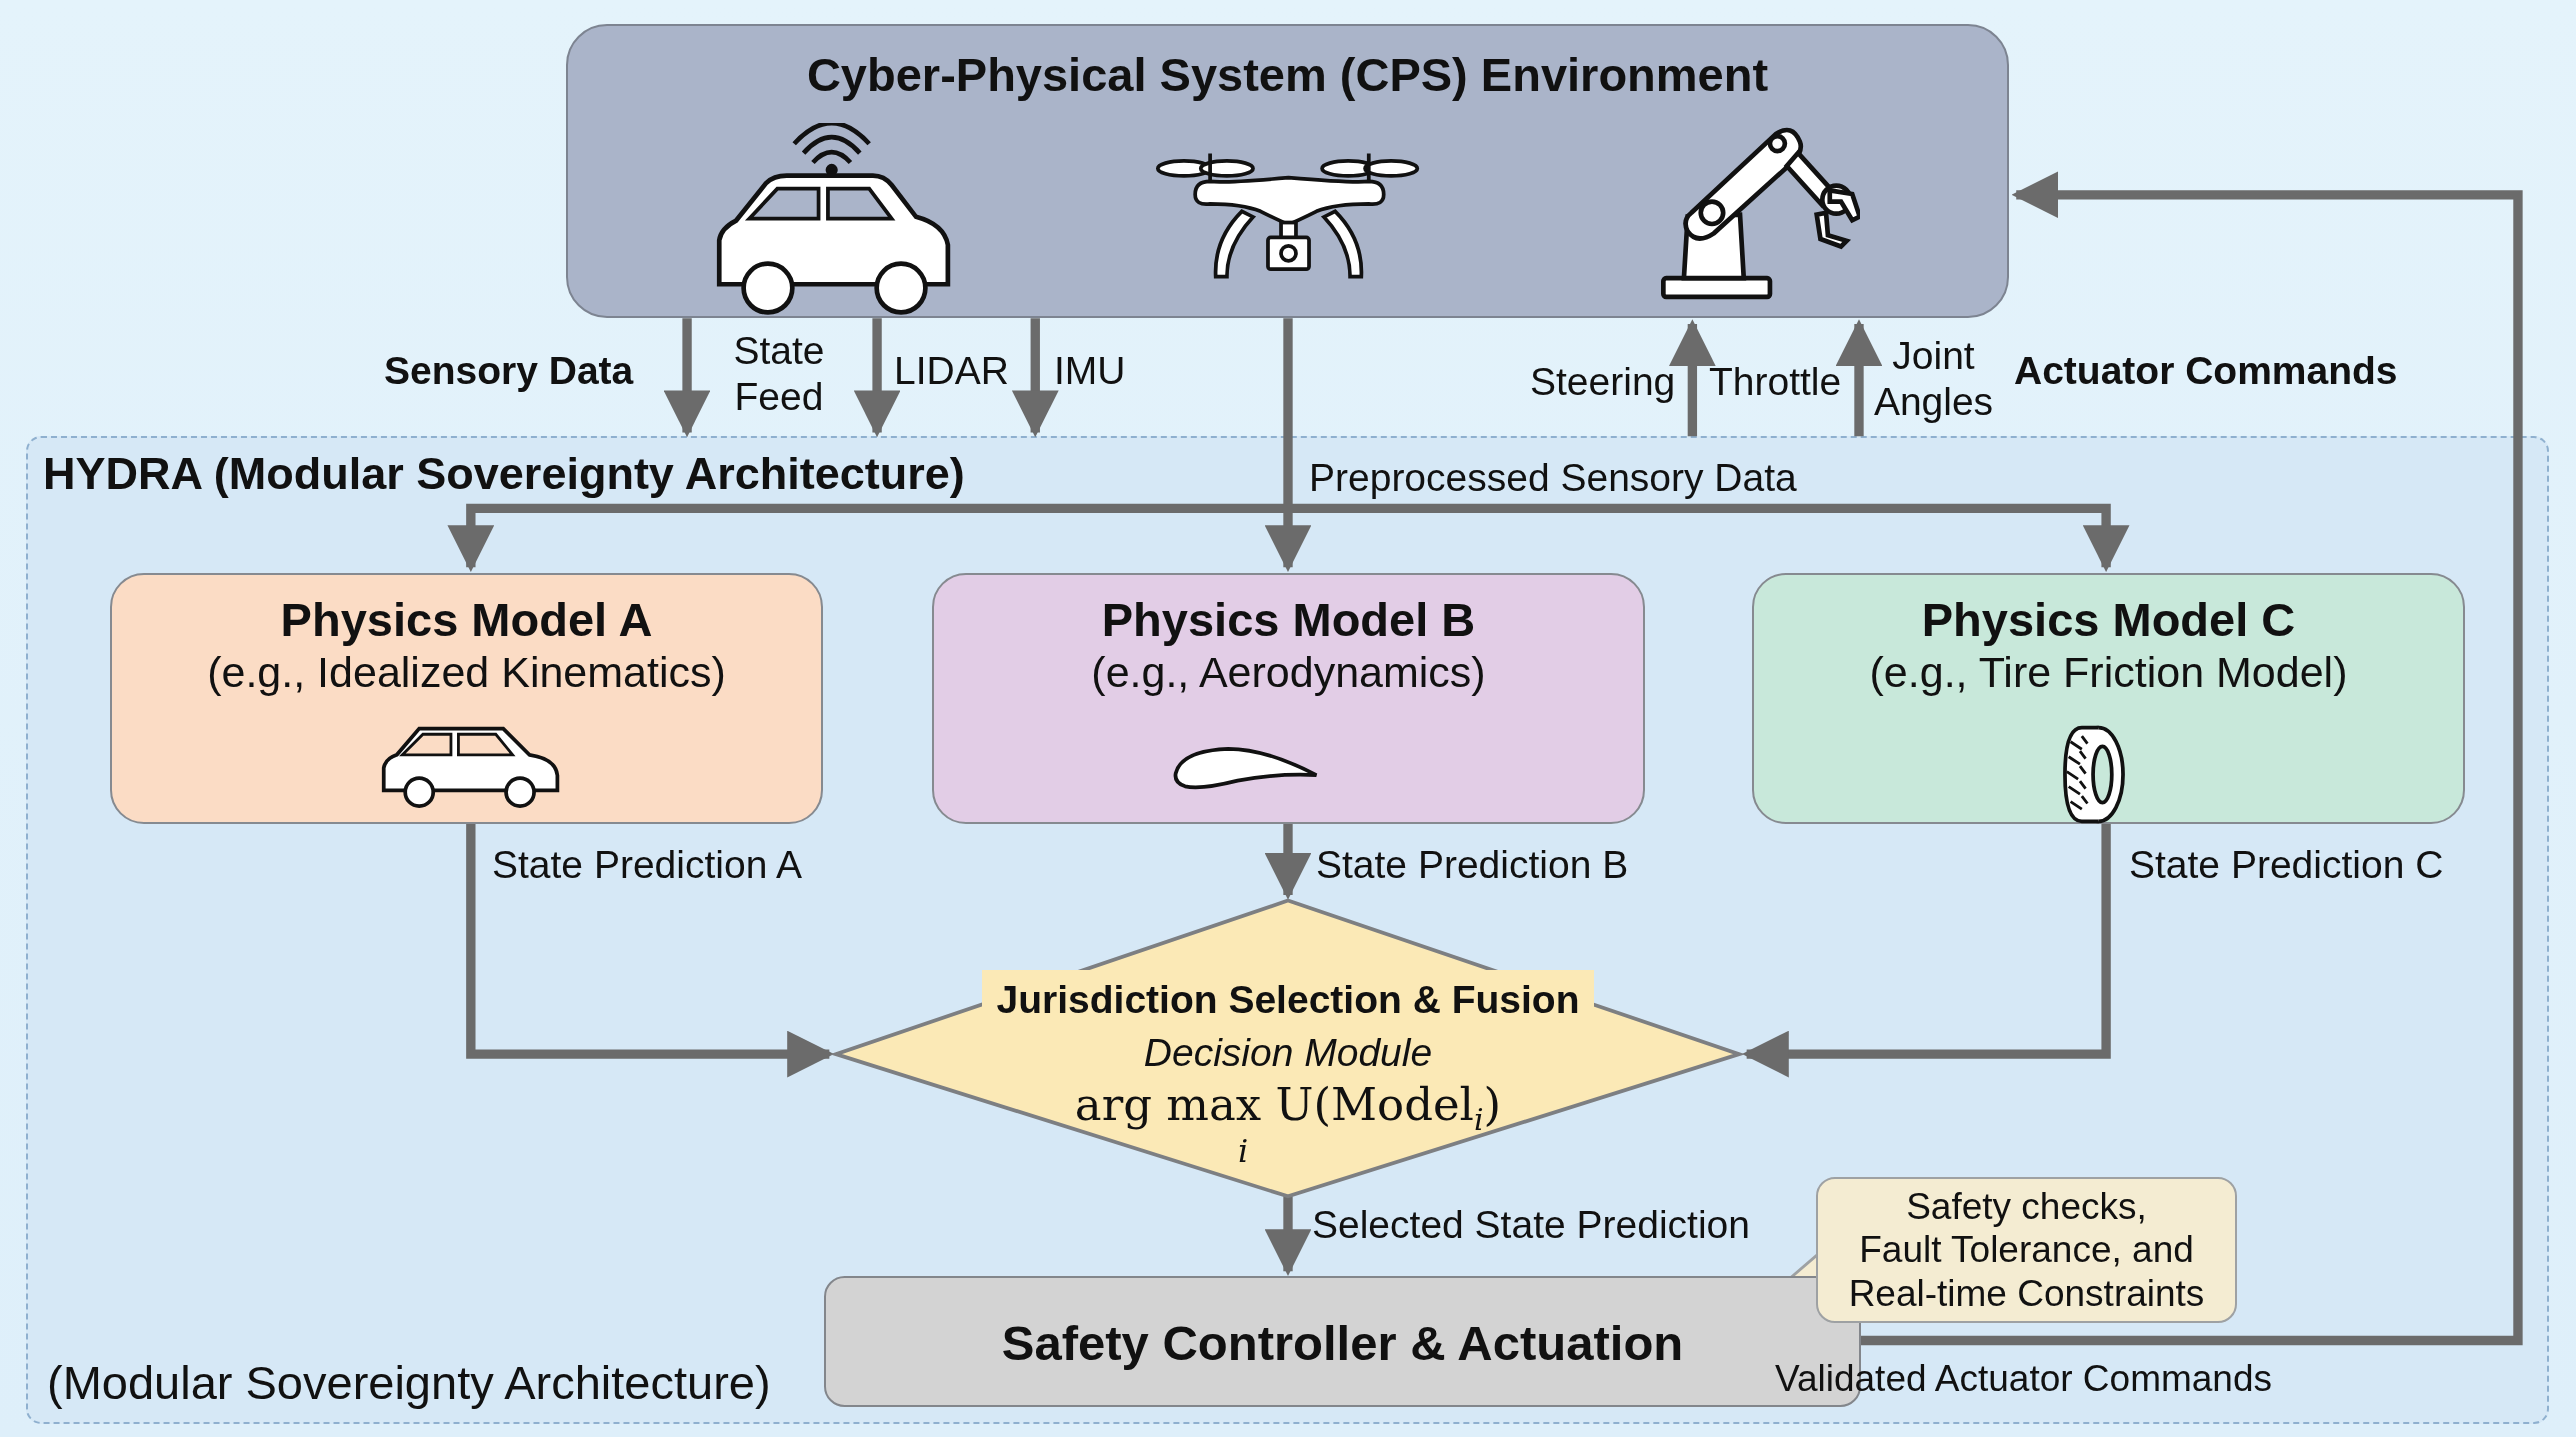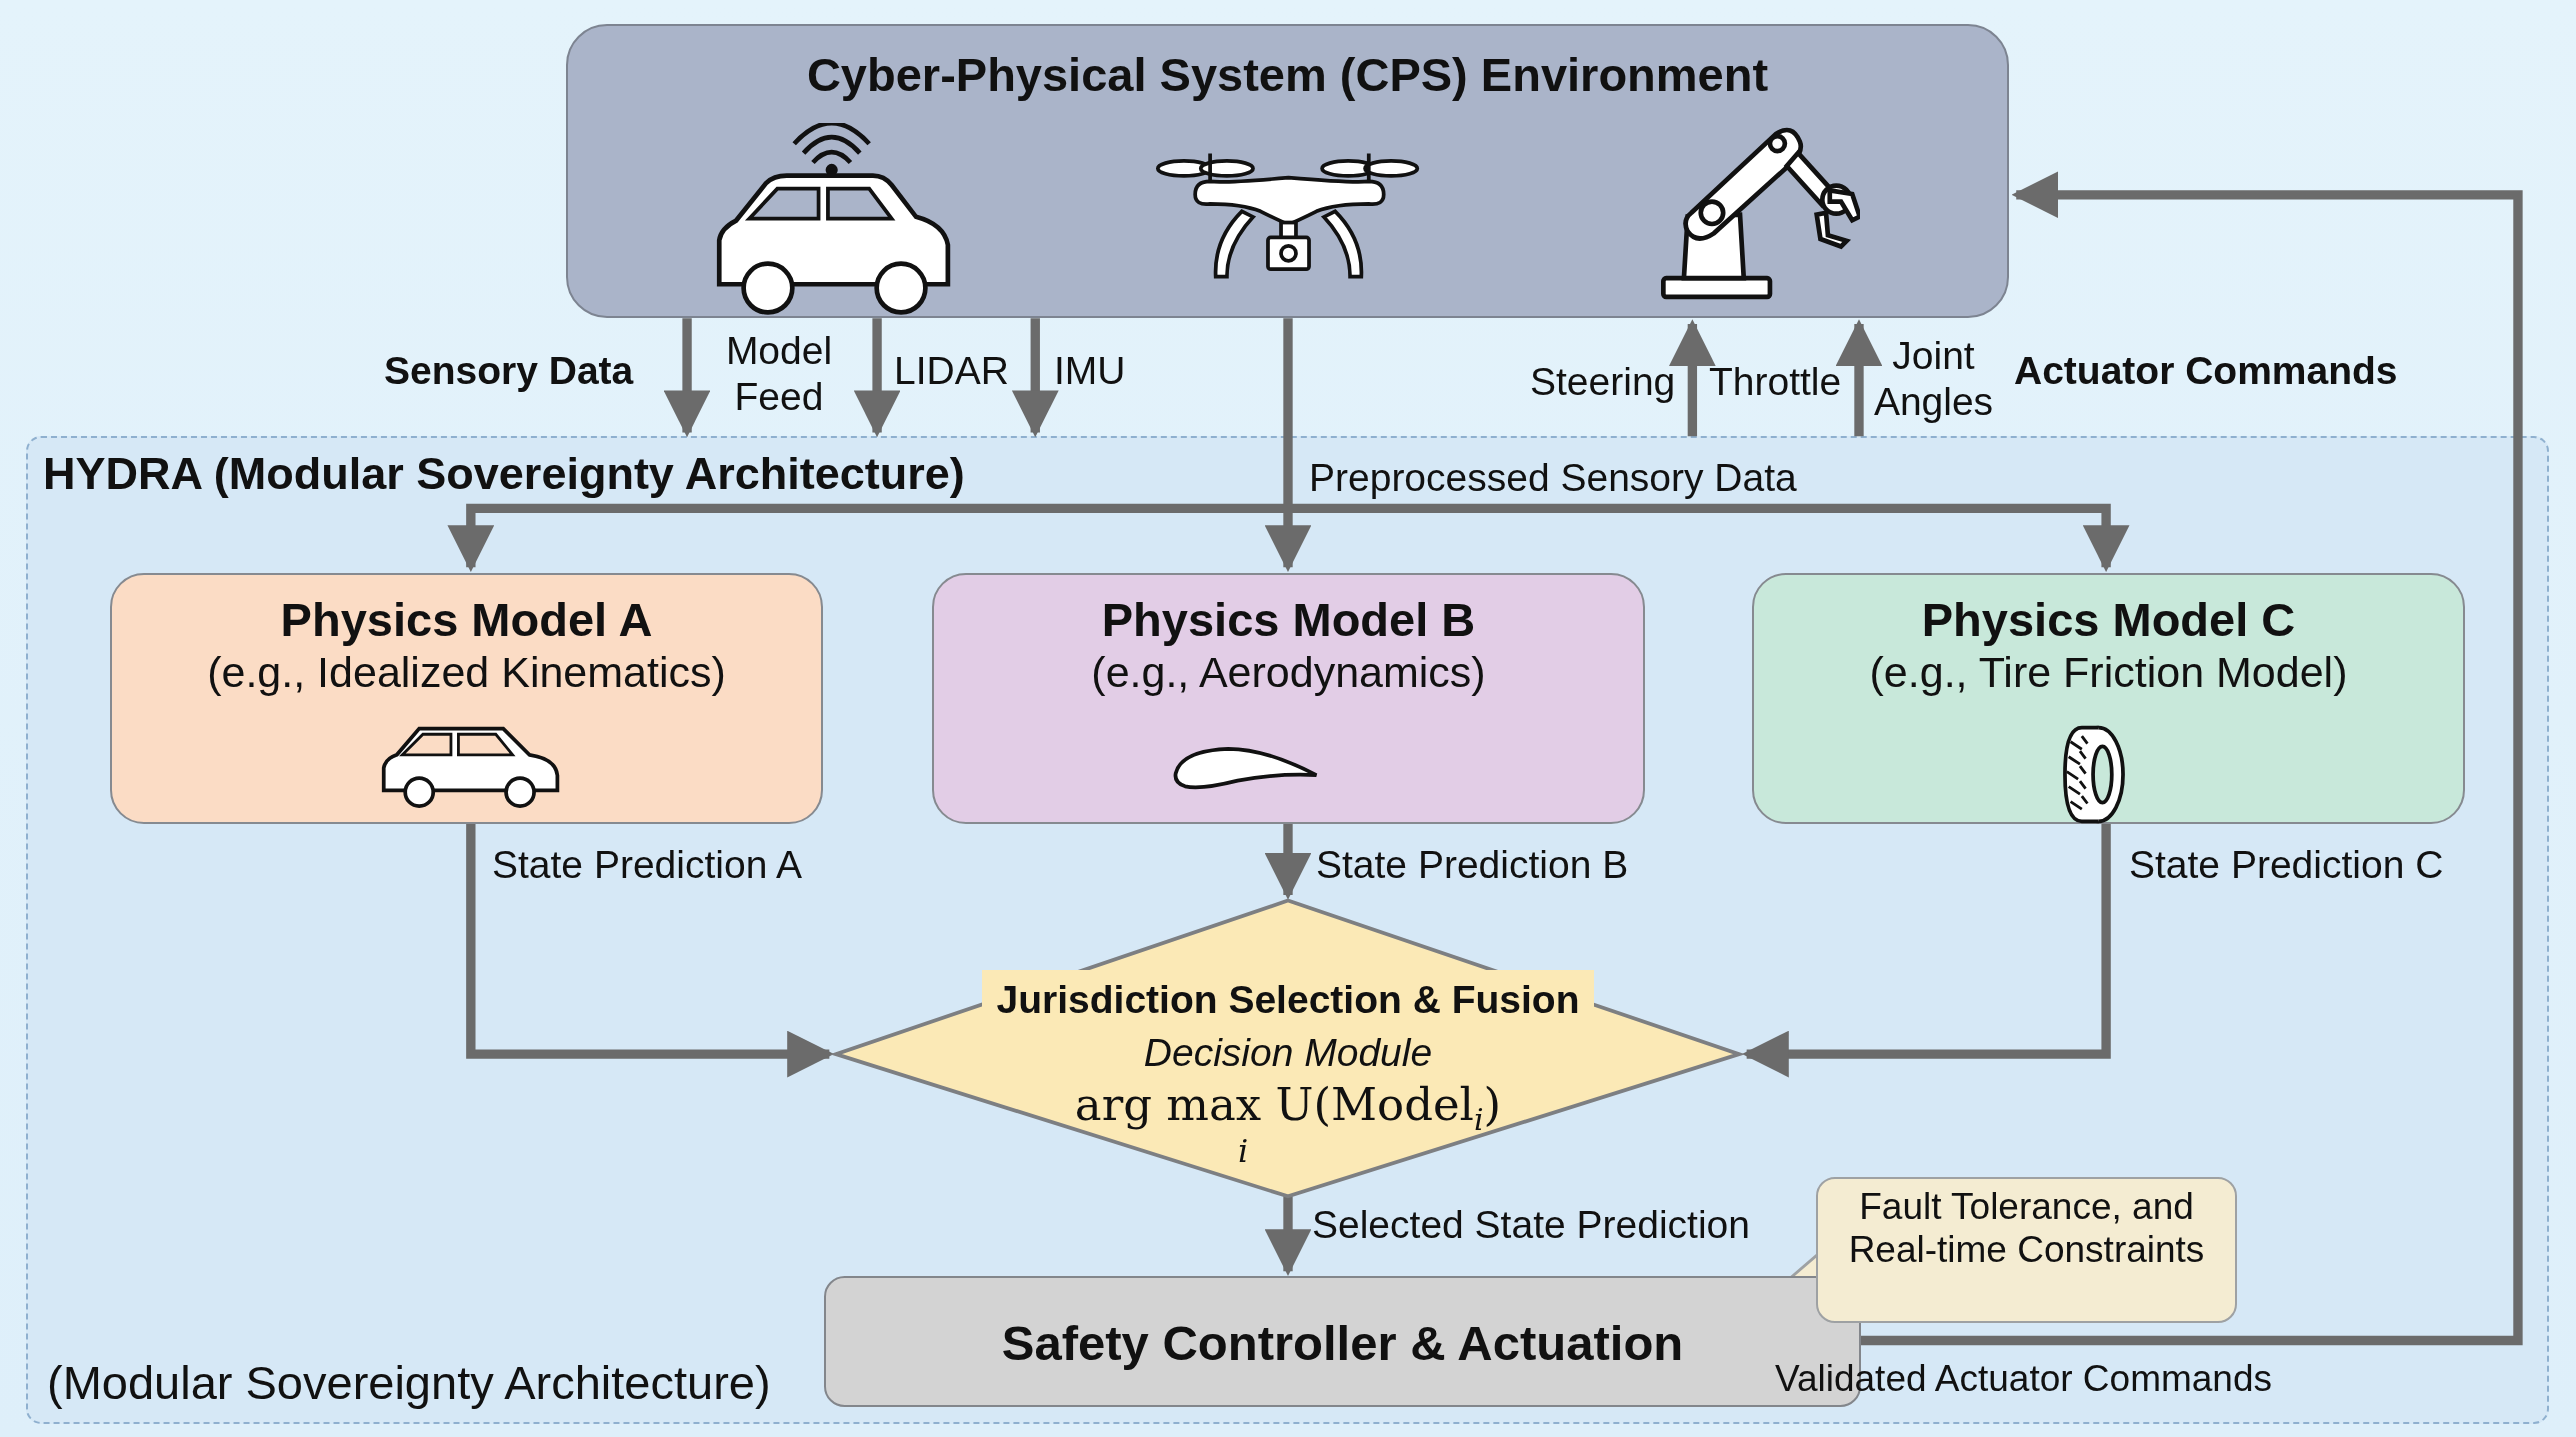--- a/index.html
+++ b/index.html
@@ -112,21 +112,21 @@
       <polyline points="1870,1432 2690,1432 2690,208 2154,208" marker-end="url(#ah)"></polyline>
     </g>
 
     <polygon points="1376,962 1858,1126 1376,1278 893,1126" fill="#fbe9b6" stroke="#7d7f82" stroke-width="4"></polygon>
 
     <polygon points="1942,1340 1872,1400 1942,1384" fill="#f4ecd2" stroke="#9ea1a3" stroke-width="3"></polygon>
   </svg>
 
   <div class="lbl bold" style="left:384px;top:348px">Sensory Data</div>
   <div class="lbl center" style="left:704px;top:328px;width:150px">
-    <div>Model</div>
+    <div>State</div>
     <div>Feed</div>
   </div>
   <div class="lbl" style="left:894px;top:348px">LIDAR</div>
   <div class="lbl" style="left:1054px;top:348px">IMU</div>
 
   <div class="lbl" style="left:1530px;top:359px">Steering</div>
   <div class="lbl" style="left:1709px;top:359px">Throttle</div>
   <div class="lbl center" style="left:1868px;top:333px;width:131px">
     <div>Joint</div>
     <div>Angles</div>
@@ -179,20 +179,21 @@
       <span class="sub-i">i</span>
     </div>
   </div>
 
   <div class="lbl" style="left:1312px;top:1202px">Selected State Prediction</div>
 
   <div class="safety-box">
     <div class="title">Safety Controller &amp; Actuation</div>
   </div>
   <div class="callout">
+    <div>Safety checks,</div>
     <div>Fault Tolerance, and</div>
     <div>Real-time Constraints</div>
   </div>
   <div class="lbl" style="left:1775px;top:1357px;font-size:37px">Validated Actuator Commands</div>
 
   <div class="lbl" style="left:47px;top:1355px;font-size:47px">(Modular Sovereignty Architecture)</div>
 </div>
 
 
 </body></html>

